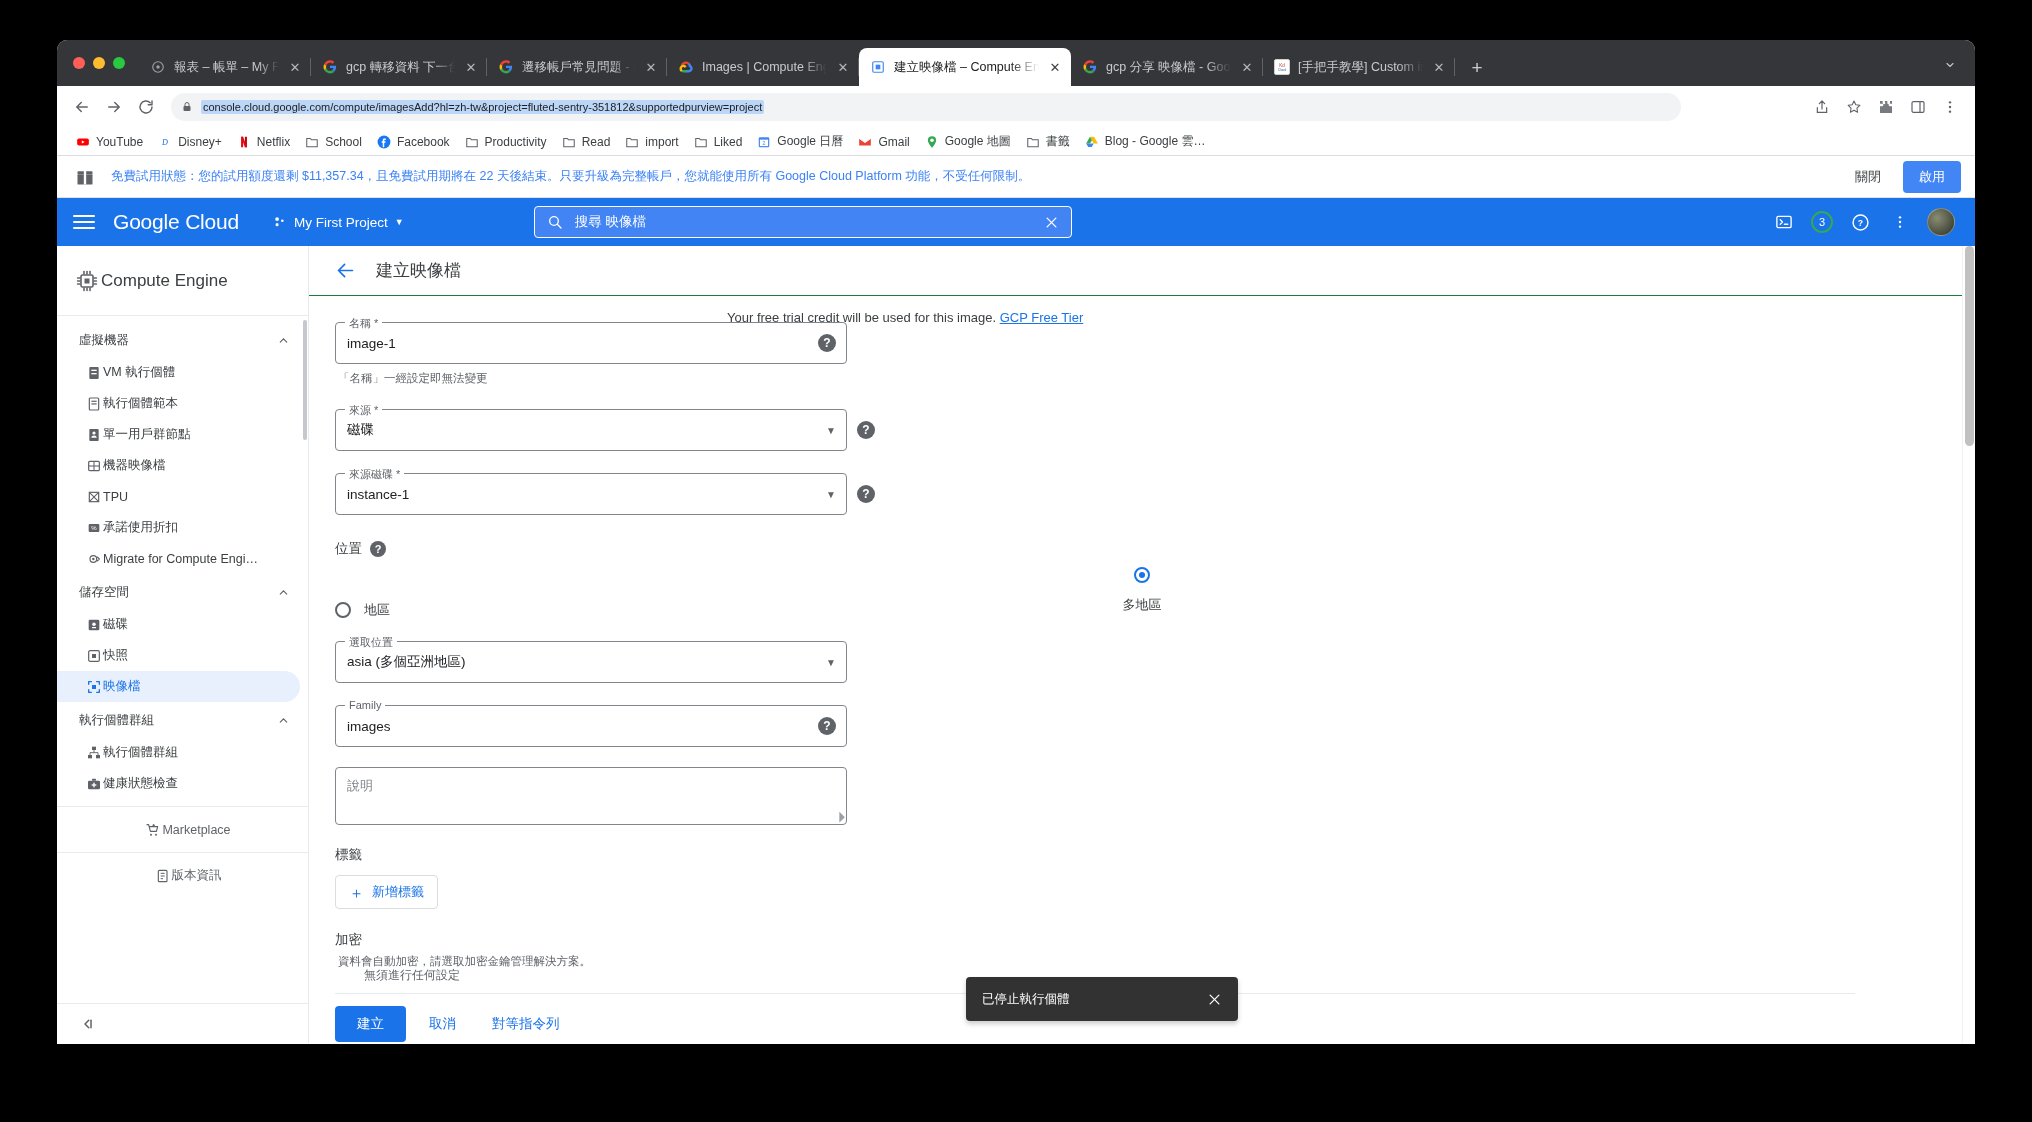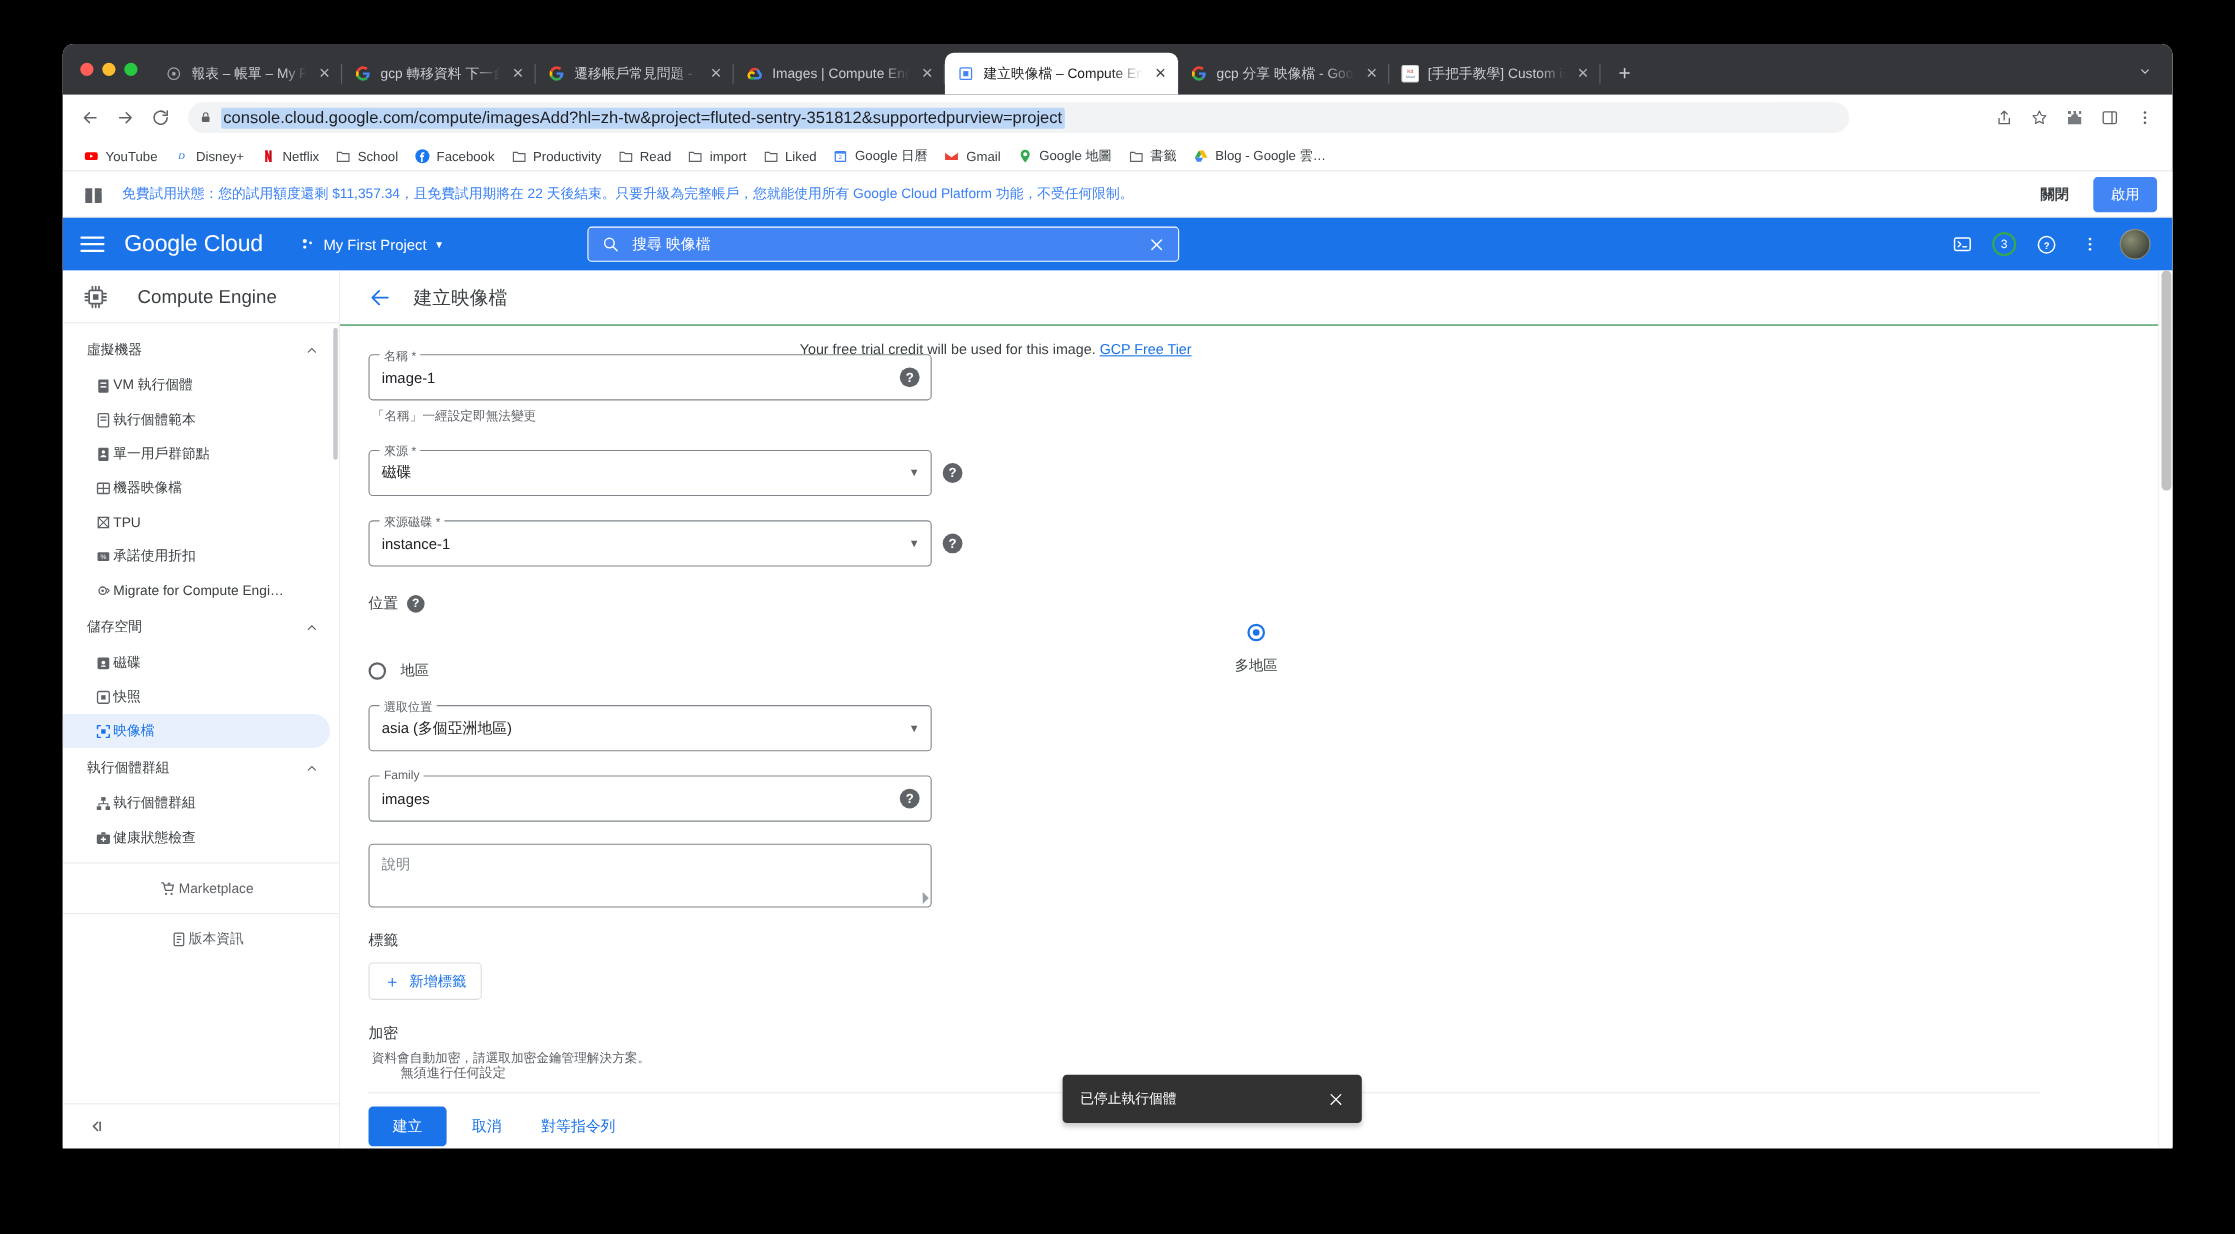--- a/index.html
+++ b/index.html
@@ -87,21 +87,21 @@
     color:#5f6368;
   }
   #omnibox {
     flex: 1 1 auto; height: 28px; margin: 0 8px;
     background:#f1f3f4; border-radius: 14px;
     display:flex; align-items:center; padding: 0 10px; gap: 8px;
     max-width: 1510px;
   }
   #omnibox .lock { font-size: 11px; color:#5f6368; }
   #omnibox-url {
-    font-size: 15px; color:#202124;
+    font-size: 11px; color:#202124;
     background:#bcd6f7; padding: 1px 2px; border-radius:2px;
     white-space:nowrap; overflow:hidden;
   }
   #toolbar-right { display:flex; align-items:center; gap:2px; margin-left:auto; }
 
   
   #bookmarks-bar {
     height: 28px; background:#fff; display:flex; align-items:center;
     gap: 2px; padding: 0 12px; border-bottom: 1px solid #dadce0;
     font-size: 12px; color:#3c4043;
@@ -112,21 +112,21 @@
   
   #page { position:relative; height: calc(1004px - 46px - 42px - 29px); background:#fff; }
 
   
   #trial-banner {
     height: 42px; background:#fff; border-bottom:1px solid #e0e0e0;
     display:flex; align-items:center; padding: 0 14px 0 18px; gap: 16px;
   }
   #trial-text { font-size: 12.5px; color:#3b82f6; }
   #trial-actions { margin-left:auto; display:flex; align-items:center; gap: 10px; }
-  #trial-dismiss { font-size: 13px; color:#3c4043; padding: 6px 12px; border-radius:4px;font-weight:bold; }
+  #trial-dismiss { font-size: 13px; color:#3c4043; padding: 6px 12px; border-radius:4px; }
   #trial-upgrade {
     font-size: 13px; color:#fff; background:#4285f4;
     padding: 7px 16px; border-radius:4px; border:none;
     font-family:inherit;
   }
 
   
   #gc-header {
     height: 48px; background:#1a73e8; display:flex; align-items:center;
     padding: 0 14px; gap: 10px; color:#fff;
@@ -158,21 +158,21 @@
   
   #body-split { display:flex; height: calc(100% - 42px - 48px); }
 
   
   #sidebar {
     width: 252px; flex:0 0 252px; background:#fff;
     border-right:1px solid #e8eaed; position:relative;
     display:flex; flex-direction:column;
   }
   #sidebar-head {
-    height: 48px; display:flex; align-items:center; gap: 26px;
+    height: 70px; display:flex; align-items:center; gap: 2px;
     padding: 0 18px; border-bottom:1px solid #e8eaed;
   }
   #sidebar-head .svc-title { font-size: 17px; color:#3c4043; }
   #sidebar-scroll { flex:1 1 auto; overflow:hidden; position:relative; padding-top: 6px;}
   .nav-group {
     display:flex; align-items:center; justify-content:space-between;
     padding: 10px 18px 8px 22px; font-size: 12.5px; color:#3c4043;
   }
   .nav-item {
     display:flex; align-items:center; 

